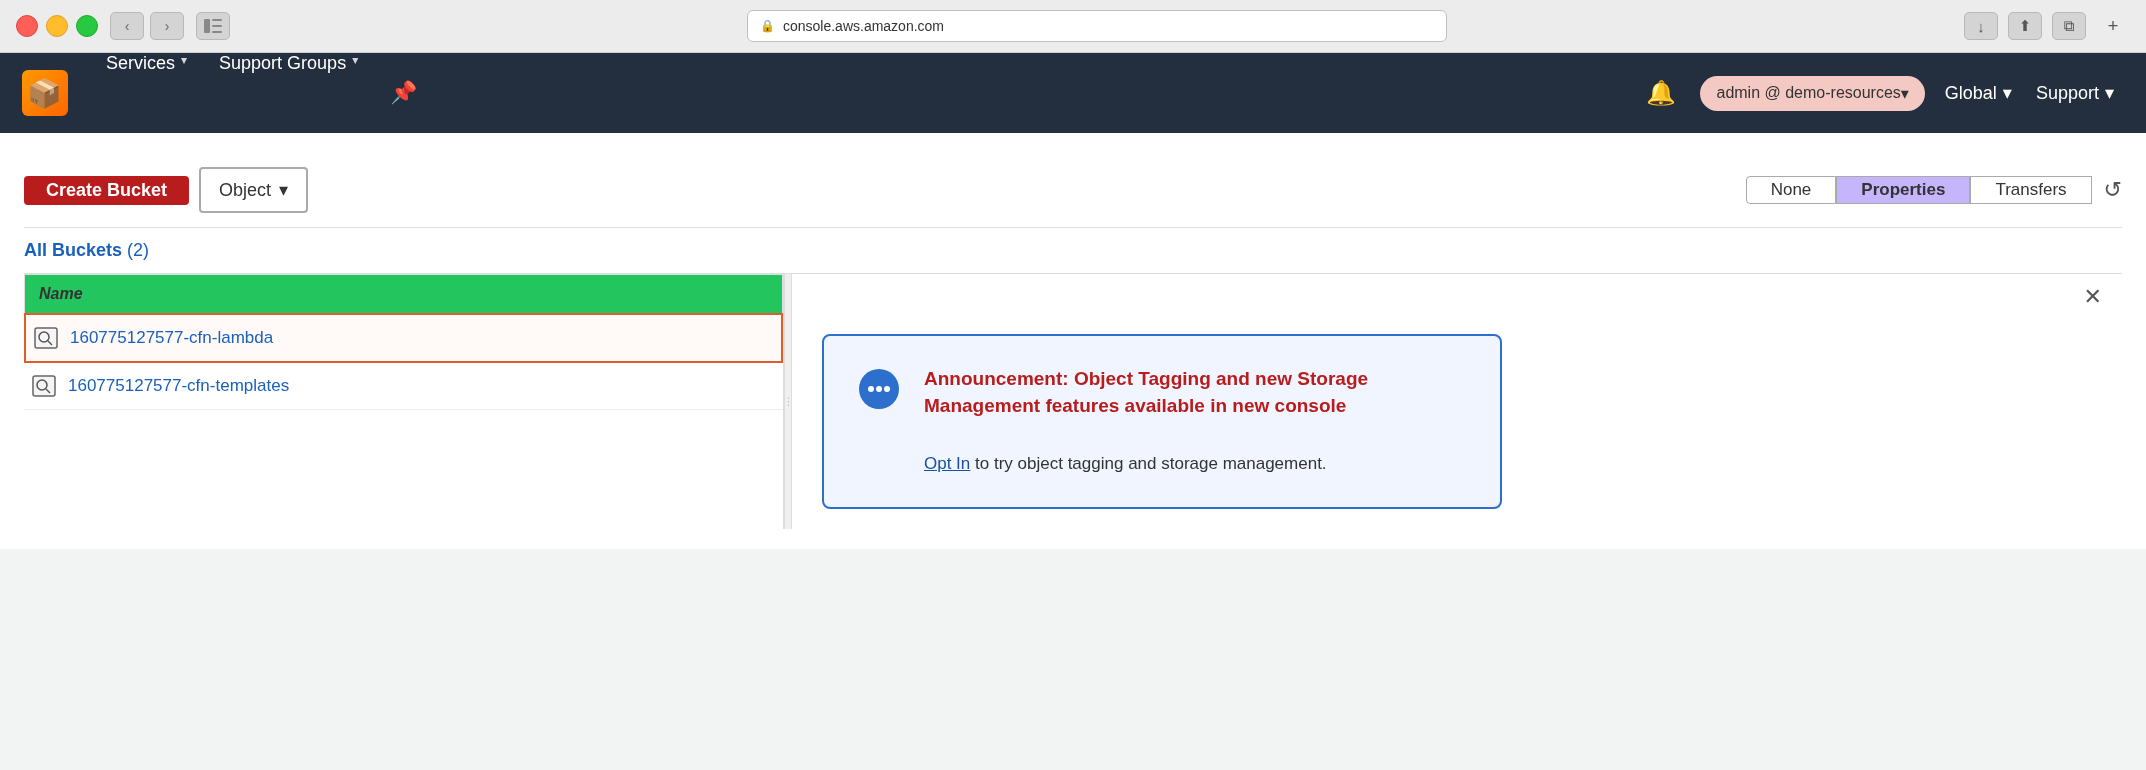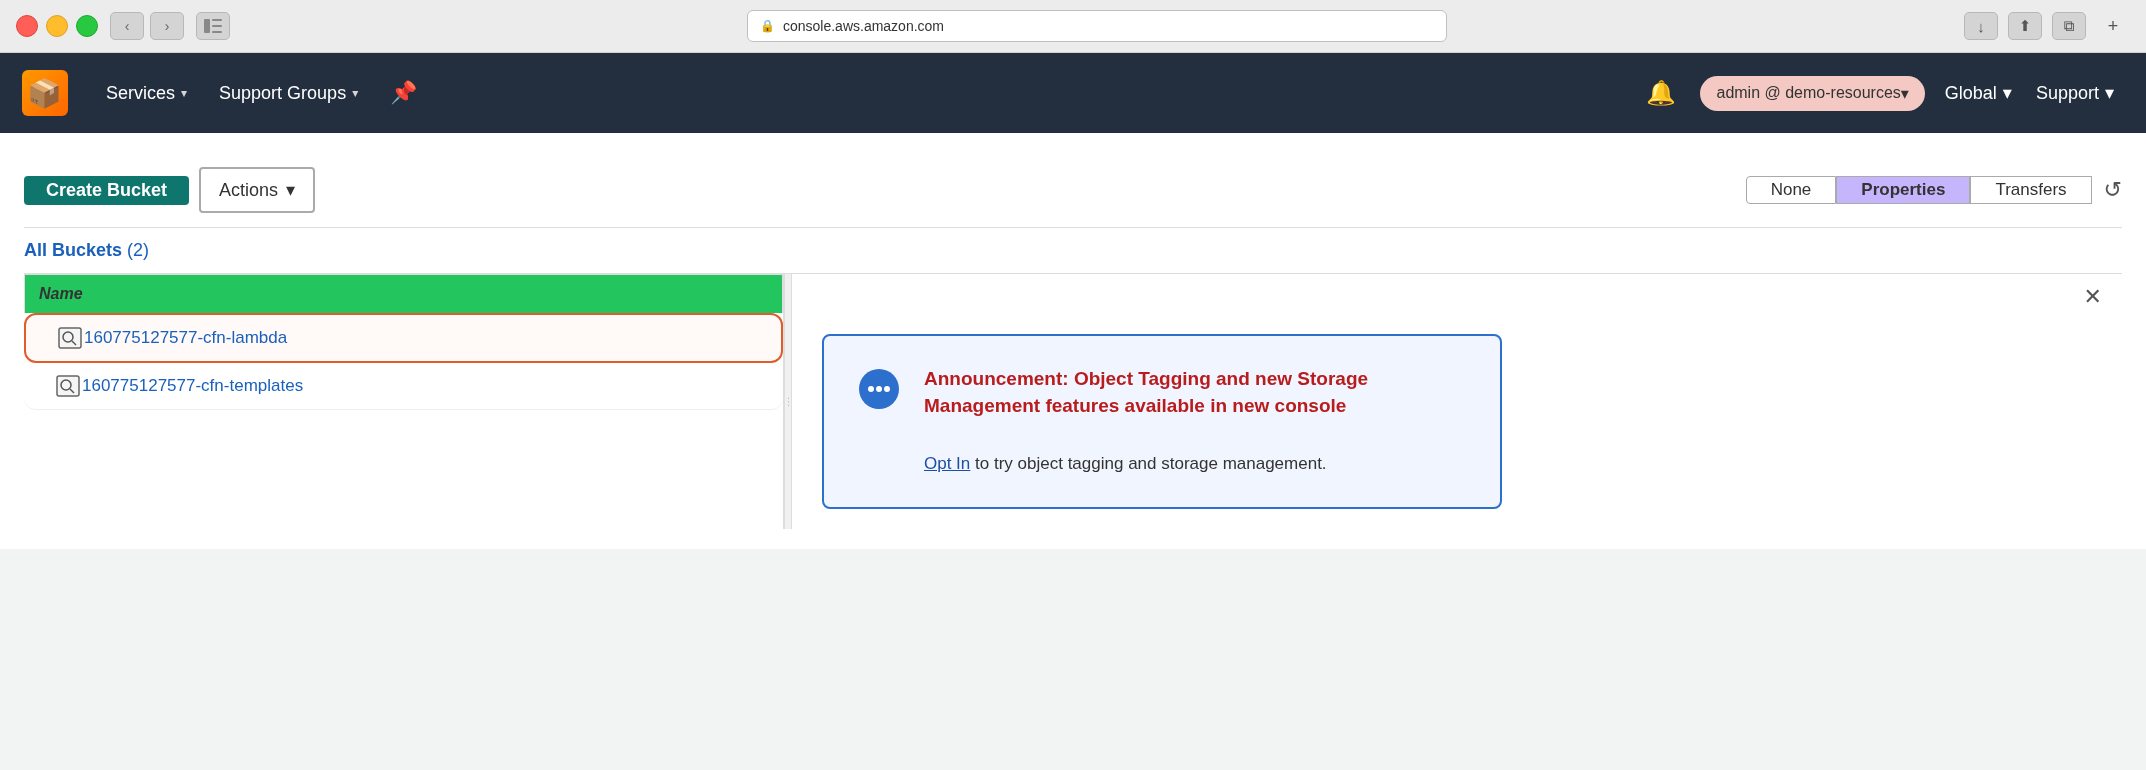--- a/index.html
+++ b/index.html
@@ -62,21 +62,21 @@
     }
     .aws-logo-box {
       width: 46px; height: 46px;
       background: linear-gradient(135deg, #f90 0%, #f60 100%);
       border-radius: 6px;
       display: flex; align-items: center; justify-content: center;
     }
     .aws-logo-box span { font-size: 28px; }
     .nav-item {
       color: white; font-size: 18px; padding: 0 16px; cursor: pointer;
-      display: flex; align-items: center; gap: 6px; height: 80px;
+      display: flex; gap: 6px; height: 80px;
       white-space: nowrap;
     }
     .nav-item .chevron { font-size: 12px; opacity: 0.8; }
     .nav-pin { color: white; font-size: 22px; padding: 0 16px; cursor: pointer; }
     .nav-spacer { flex: 1; }
     .nav-bell { color: white; font-size: 24px; padding: 0 16px; cursor: pointer; }
     .nav-user {
       background: #f4c9c4; color: #333; border-radius: 20px;
       padding: 8px 16px; font-size: 16px; cursor: pointer;
       display: flex; align-items: center; gap: 0;
@@ -98,21 +98,21 @@
     }
 
     
     .toolbar {
       display: flex;
       align-items: center;
       padding: 14px 0;
       gap: 10px;
     }
     .btn-create-bucket {
-      background: #0f766e;
+      background: #b91c1c;
       color: white;
       border: none;
       border-radius: 4px;
       padding: 4px 22px;
       font-size: 18px;
       font-weight: 600;
       cursor: pointer;
     }
     .btn-actions {
       background: white;
@@ -175,24 +175,24 @@
     }
     .table-header-row {
       display: flex; align-items: center;
       padding: 10px 14px;
     }
     .table-header-cell {
       font-size: 16px; font-weight: 600; color: #333;
     }
     .table-row {
       display: flex; align-items: center;
-      padding: 12px 30px;
+      padding: 12px 6px;
       border-bottom: 1px solid #eee;
       cursor: pointer;
-      border-radius: 12px;
+      gap: 10px;
     }
     .table-row.selected {
       border: 2px solid #e05c2a;
       background: #fff9f7;
     }
     .bucket-icon {
       font-size: 20px; color: #666;
       width: 28px; display: flex; align-items: center; justify-content: center;
     }
     .bucket-name {
@@ -312,21 +312,21 @@
     <span>Support</span>
     <span>▾</span>
   </div>
 </div>
 
 <div class="main-content">
 
   <div class="toolbar">
     <button class="btn-create-bucket">Create Bucket</button>
     <button class="btn-actions">
-      <span>Actions</span>
+      <span>Object</span>
       <span>▾</span>
     </button>
     <div class="toolbar-right">
       <button class="view-btn">None</button>
       <button class="view-btn active">Properties</button>
       <button class="view-btn">Transfers</button>
       <button class="refresh-btn">↺</button>
     </div>
   </div>
 

